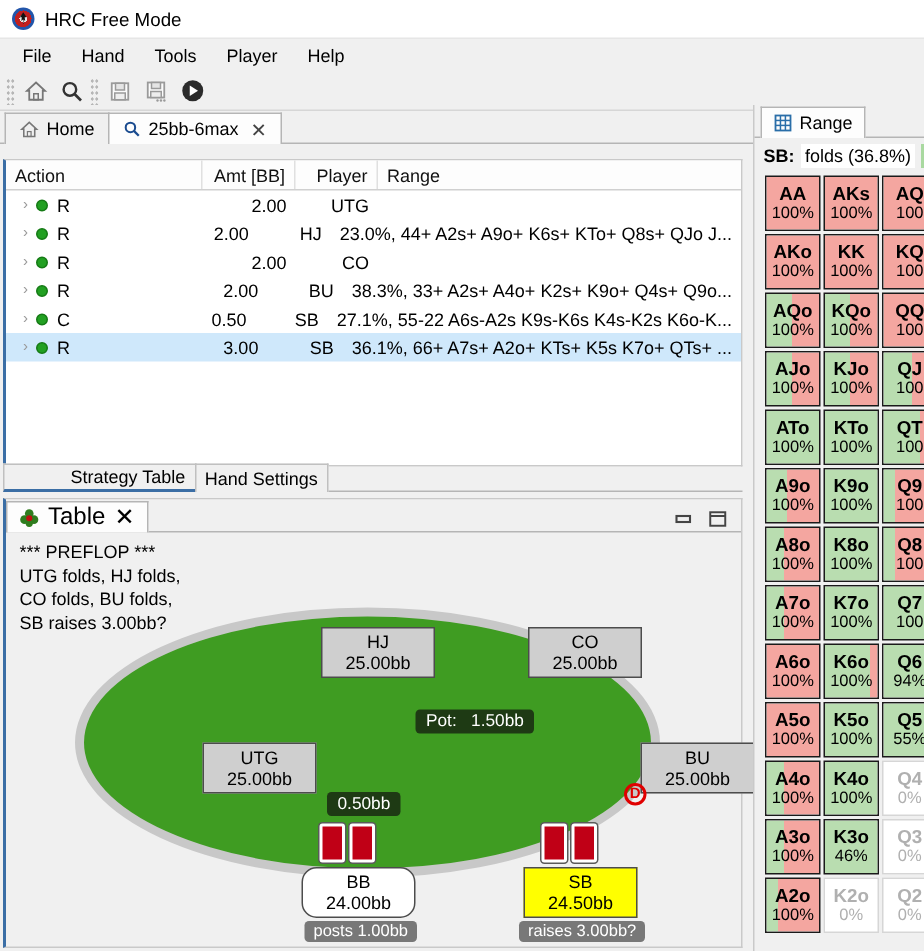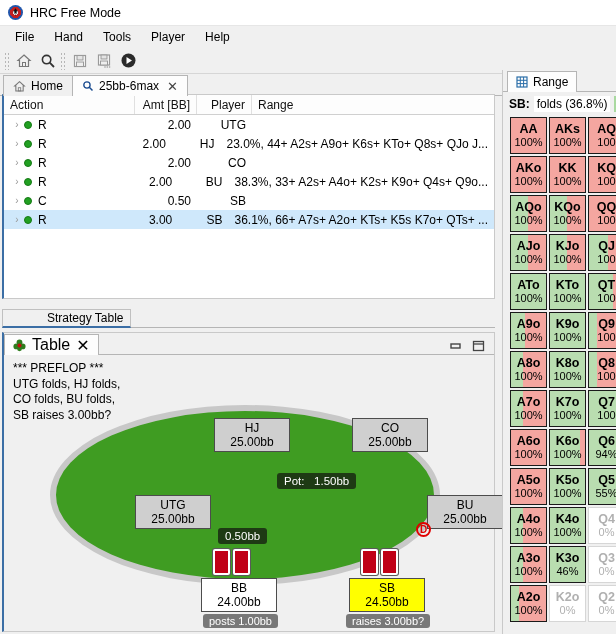--- a/index.html
+++ b/index.html
@@ -45,21 +45,21 @@
   .tabrow::after{content:"";position:absolute;left:0;right:0;bottom:0;height:1px;background:#b5b5b5;}
   .tab {
     height:21px; display:flex; align-items:center; gap:5px; padding:0 9px;
     font-size:12px; background:#f0f0f0; border:1px solid #b5b5b5; border-bottom:none;
     position:relative; z-index:2; margin-right:-1px;
   }
   .tab.active { background:#fdfdfd; }
   .tab .x { font-size:13px; color:#444; margin-left:3px; }
 
   
-  .strat-wrap { position:absolute; left:2px; top:94px; width:493px; height:205px;
+  .strat-wrap { position:absolute; left:2px; top:106px; width:493px; height:205px;
     background:#fff; border:1px solid #c9c9c9; border-left:2px solid #3b6ea5; }
   .st-head { display:flex; height:20px; background:#fdfdfd; border-bottom:1px solid #d0d0d0; font-size:12px; }
   .st-head div { display:flex; align-items:center; padding:0 6px; border-right:1px solid #e0e0e0; color:#111;}
   .c-action { width:131px; }
   .c-amt { width:62px; justify-content:flex-end; }
   .c-player { width:55px; justify-content:flex-end;}
   .c-range { flex:1; border-right:none !important;}
   .st-row { display:flex; height:19px; font-size:12px; align-items:center;}
   .st-row.sel { background:#cfe8fb; }
   .st-row > div { display:flex; align-items:center; padding:0 6px; height:100%;}
@@ -84,21 +84,21 @@
             background:#fdfdfd; border:1px solid #b5b5b5; border-bottom:none; position:relative; z-index:2;}
   .tp-ctrls { margin-left:auto; display:flex; gap:10px; padding-right:9px; padding-bottom:3px; align-items:flex-end;}
   .flower { width:13px; height:13px; position:relative; flex:none;}
   .preflop { position:absolute; left:9px; top:28px; font-size:12px; line-height:15.5px; white-space:pre; }
 
   
   .felt { position:absolute; left:46px; top:72px; width:390px; height:180px;
           border-radius:50%; background:#3f9c22; border:6px solid #c8c8c8; }
   .seat { position:absolute; background:#cfcfcf; border:1px solid #4c4c4c; text-align:center;
           font-size:12px; line-height:14px; padding:2px 0; width:76px; }
-  .seat.bb { background:#ffffff; }
+  .seat.bb { background:#ffffff;border-radius:10px; }
   .seat.sb { background:#ffff00; }
   .chipslbl { position:absolute; background:#1e3a14; color:#fff; font-size:11.5px;
               padding:2px 7px; border-radius:3px; white-space:nowrap; }
   .actlabel { position:absolute; background:#787878; color:#fff; font-size:11px;
               padding:1px 6px; border-radius:3px; white-space:nowrap; }
   .cards { position:absolute; display:flex; gap:3px; }
   .card { width:17px; height:26px; background:#c00016; border:2px solid #fff; border-radius:2px;
           box-shadow:0 0 0 1px #5a5a5a;}
   .dbtn { position:absolute; width:15px; height:15px; border-radius:50%; border:2px solid #e00000;
           background:transparent; color:#e00000; font-size:10px; font-weight:bold; line-height:11px; text-align:center;}
@@ -272,20 +272,23 @@
             <span class="arrow">›</span>
             <span class="dot"></span>
             <span class="actlbl">C</span>
           </div>
           <div class="c-amt">
             <span>0.50</span>
           </div>
           <div class="c-player">
             <span>SB</span>
           </div>
+          <div class="c-range">
+            <span class="rangetxt">27.1%, 55-22 A6s-A2s K9s-K6s K4s-K2s K6o-K...</span>
+          </div>
         </div>
         <div class="st-row sel">
           <div class="c-action">
             <span class="arrow">›</span>
             <span class="dot"></span>
             <span class="actlbl">R</span>
           </div>
           <div class="c-amt">
             <span>3.00</span>
           </div>
@@ -294,20 +297,21 @@
           </div>
           <div class="c-range">
             <span class="rangetxt">36.1%, 66+ A7s+ A2o+ KTs+ K5s K7o+ QTs+ ...</span>
           </div>
         </div>
       </div>
   </div>
 
   <div class="sbtabs">
     <div class="sbtab active">Strategy Table</div>
+    <div class="sbtab">Hand Settings</div>
   </div>
 
   <div class="tablepanel">
     <div class="tp-tabrow">
       <div class="tp-tab">
         <span class="flower">
           <svg width="13" height="13" viewBox="0 0 14 14">
             <circle cx="7" cy="3.6" r="3.1" fill="#2f7d1e"></circle>
               <circle cx="3.6" cy="8" r="3.1" fill="#2f7d1e"></circle>
             <circle cx="10.4" cy="8" r="3.1" fill="#2f7d1e"></circle>

